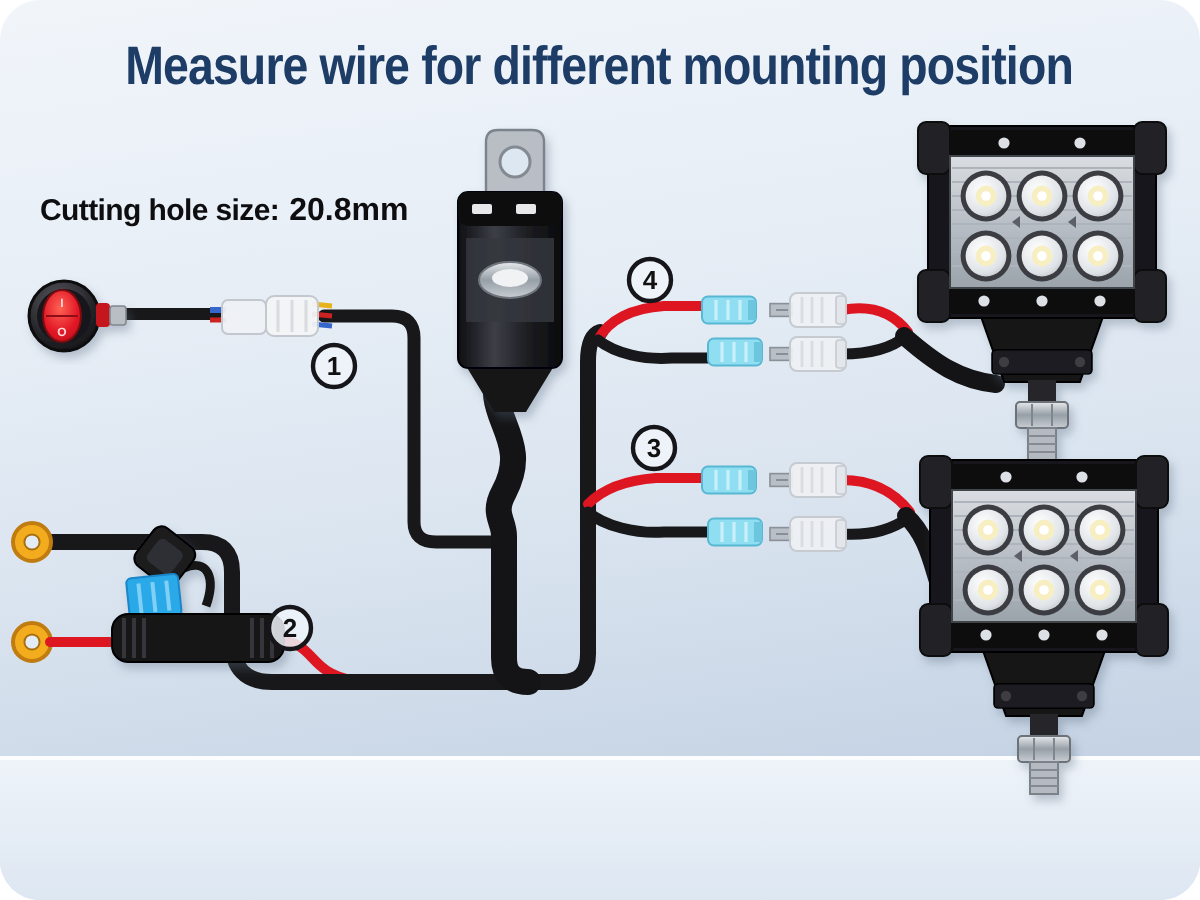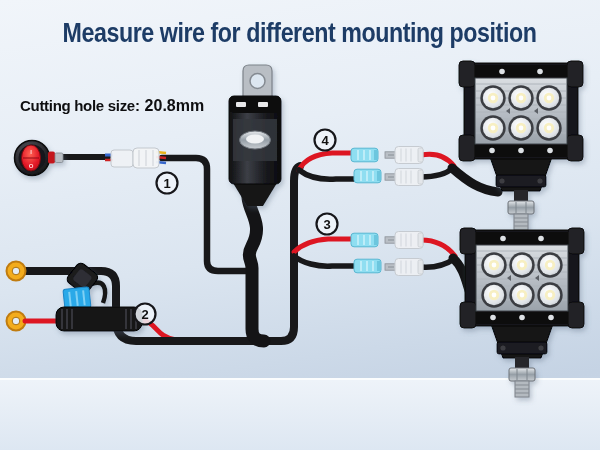--- a/index.html
+++ b/index.html
@@ -1,19 +1,20 @@
 <!DOCTYPE html>
 <html><head>
 <meta charset="utf-8">
 <style>
   html,body{margin:0;padding:0;}
   #stage{
     position:relative;width:600px;height:450px;overflow:hidden;
     background:linear-gradient(172deg,#f1f5fa 0%,#e7eef6 30%,#dbe5f0 55%,#ccd9e8 75%,#c5d3e4 85%,#cad7e7 100%);
     font-family:"Liberation Sans",sans-serif;
+    border-radius:20px;
   }
   #title{
     position:absolute;top:17px;left:0;width:600px;text-align:center;z-index:4;
     font-size:27px;line-height:33px;font-weight:bold;color:#1d3c66;letter-spacing:-0.5px;
   }
   #title span{display:inline-block;transform:scaleX(.86);transform-origin:center;white-space:nowrap;}
   #cutting{
     position:absolute;top:97px;left:20px;z-index:4;color:#0e0e10;
     font-size:15px;font-weight:bold;letter-spacing:-0.3px;white-space:nowrap;
   }

